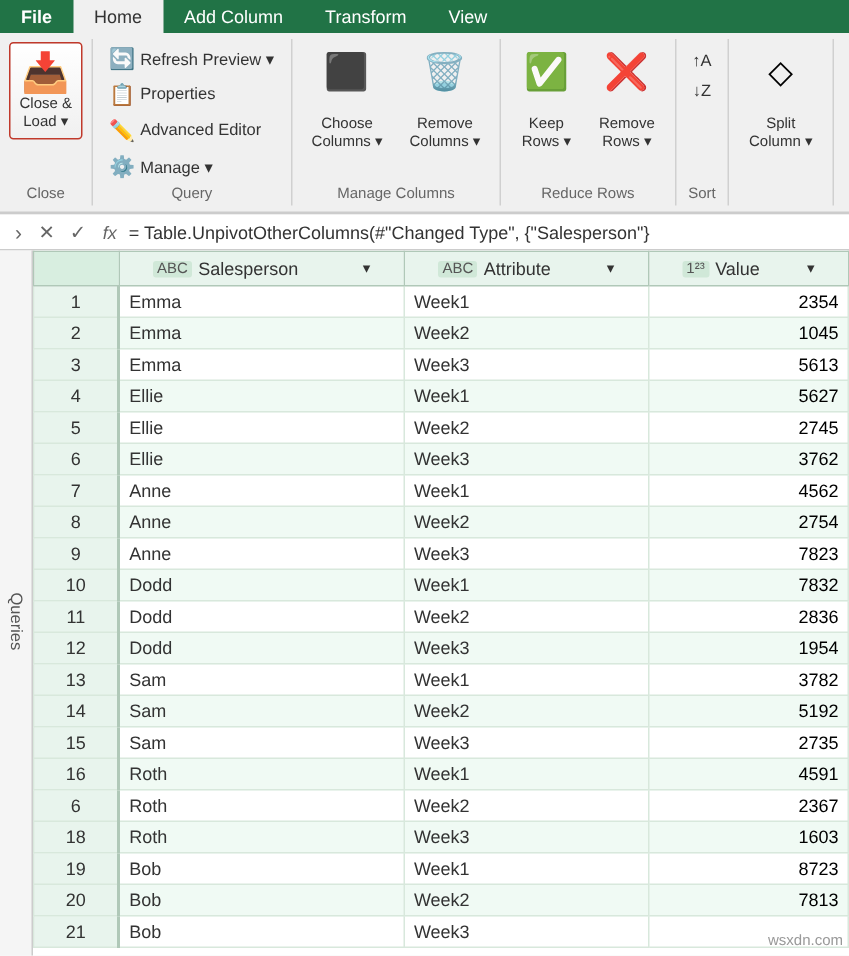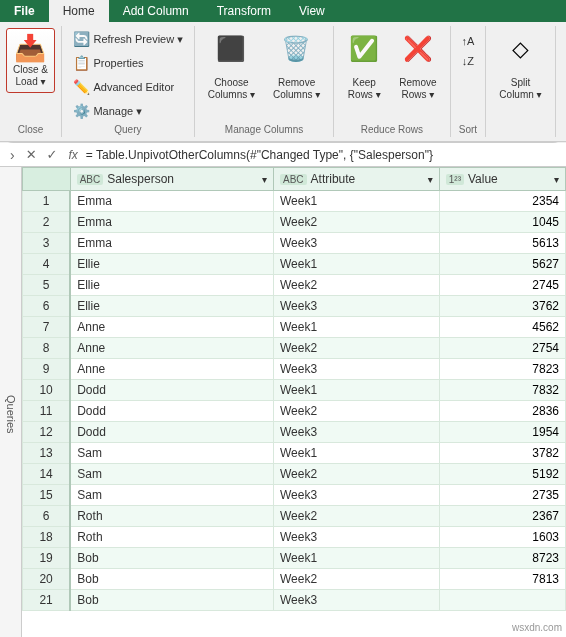--- a/index.html
+++ b/index.html
@@ -1,19 +1,19 @@
 <!DOCTYPE html>
 <html><head>
   <meta charset="utf-8">
   <style>
     * { box-sizing: border-box; margin: 0; padding: 0; }
     body { font-family: 'Segoe UI', Arial, sans-serif; font-size: 12px; background: #f0f0f0; width: 566px; height: 637px; overflow: hidden; }
 
     
-    .ribbon { background: #f0f0f0; border-bottom: 1px solid #ccc; border-radius: 13px; }
+    .ribbon { background: #f0f0f0; border-bottom: 1px solid #ccc; }
     .ribbon-tabs { display: flex; background: #217346; }
     .ribbon-tab { padding: 4px 14px; color: #fff; font-size: 12px; cursor: pointer; }
     .ribbon-tab.active { background: #f0f0f0; color: #333; }
 
     .ribbon-content { display: flex; align-items: stretch; padding: 4px 0; background: #f0f0f0; border-bottom: 1px solid #ccc; min-height: 85px; }
 
     .ribbon-group { display: flex; flex-direction: column; align-items: center; border-right: 1px solid #d0d0d0; padding: 2px 6px; position: relative; }
     .ribbon-group-label { font-size: 10px; color: #666; margin-top: auto; padding-top: 2px; text-align: center; }
     .ribbon-group-items { display: flex; align-items: flex-start; gap: 2px; flex: 1; }
 
@@ -38,21 +38,21 @@
     .main-area { display: flex; height: calc(637px - 85px - 30px - 28px); }
 
     
     .sidebar { width: 22px; background: #f5f5f5; border-right: 1px solid #ccc; display: flex; align-items: center; justify-content: center; writing-mode: vertical-lr; font-size: 11px; color: #555; cursor: pointer; user-select: none; }
 
     
     .table-area { flex: 1; overflow: auto; background: #fff; }
 
     table { border-collapse: collapse; width: 100%; font-size: 12px; }
     table thead tr { background: #e8f4ed; }
-    table thead th { border: 1px solid #b0c8b8; padding: 4px 6px; text-align: left; font-weight: normal; white-space: nowrap; color: #333; position: sticky; top: 0; background: #e8f4ed; z-index: 1; }
+    table thead th { border: 1px solid #b0c8b8; padding: 4px 22px; text-align: left; font-weight: normal; white-space: nowrap; color: #333; position: sticky; top: 0; background: #e8f4ed; z-index: 1; }
     table thead th.num-col { background: #d8eee0; font-weight: bold; }
     table tbody tr { background: #fff; }
     table tbody tr:nth-child(even) { background: #f0faf4; }
     table tbody td { border: 1px solid #d8e8dc; padding: 3px 6px; color: #333; }
     table tbody td.row-num { background: #e8f4ed; text-align: center; color: #333; border-right: 2px solid #b0c8b8; min-width: 28px; }
     table tbody td.val-col { text-align: right; color: #000000; }
 
     .col-header-inner { display: flex; align-items: center; gap: 4px; }
     .col-type { font-size: 10px; color: #555; background: #d0e8d8; border-radius: 2px; padding: 0 3px; }
     .col-filter { margin-left: auto; font-size: 10px; cursor: pointer; }
@@ -286,20 +286,26 @@
             <td>Week2</td>
             <td class="val-col">5192</td>
           </tr>
           <tr>
             <td class="row-num">15</td>
             <td>Sam</td>
             <td>Week3</td>
             <td class="val-col">2735</td>
           </tr>
           <tr>
+            <td class="row-num">16</td>
+            <td>Roth</td>
+            <td>Week1</td>
+            <td class="val-col">4591</td>
+          </tr>
+          <tr>
             <td class="row-num">6</td>
             <td>Roth</td>
             <td>Week2</td>
             <td class="val-col">2367</td>
           </tr>
           <tr>
             <td class="row-num">18</td>
             <td>Roth</td>
             <td>Week3</td>
             <td class="val-col">1603</td>

